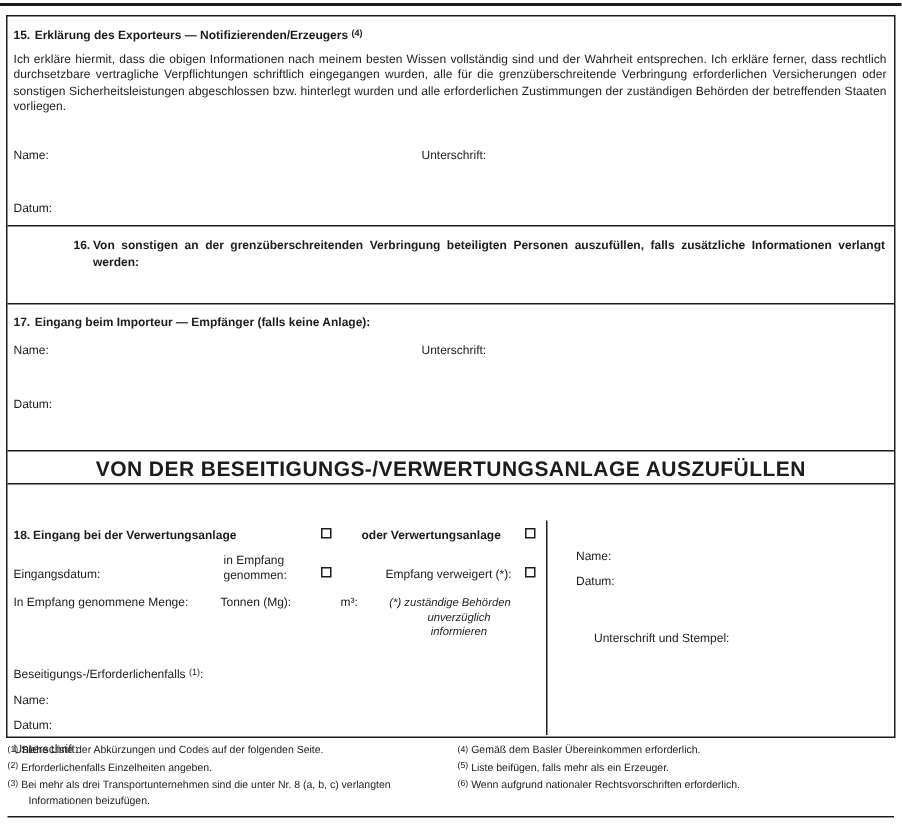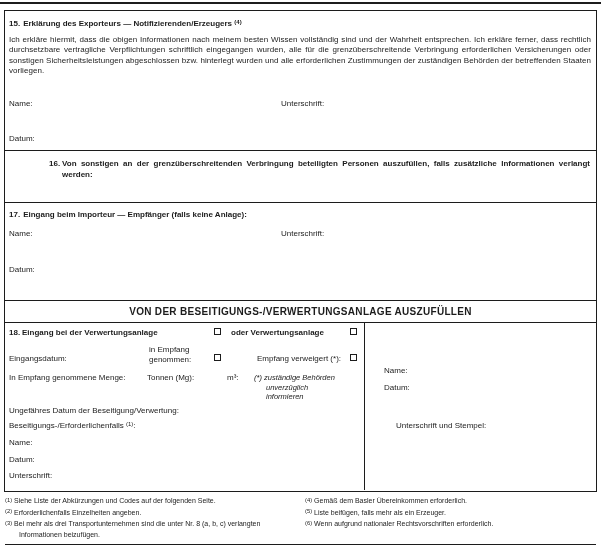--- a/index.html
+++ b/index.html
@@ -10,39 +10,39 @@
     -webkit-font-smoothing:antialiased;
   }
   .page { position:absolute; inset:0; background:#fff; }
   .top-rule { position:absolute; left:0; top:2px; width:601px; height:2px; background:#1c1c1c; }
   .formbox { position:absolute; left:4px; top:10px; width:593px; height:482px; border:1.5px solid #1c1c1c; background:#fff; }
   .sec { position:relative; border-bottom:1.5px solid #1c1c1c; }
   .sec15 { height:140px; }
   .sec16 { height:52px; }
   .sec17 { height:98px; }
   .band  { height:22px; display:flex; align-items:center; justify-content:center;
-           font-size:10px; font-weight:bold; letter-spacing:.3px; border-bottom:1.5px solid #1c1c1c; }
+           font-size:14px; font-weight:bold; letter-spacing:.3px; border-bottom:1.5px solid #1c1c1c; }
   .cols  { display:flex; height:167px; }
-  .col18 { width:360px; border-right:1.5px solid #1c1c1c; position:relative; }
+  .col18 { width:360px; border-right:1.5px solid #1c1c1c; position:relative;margin-top:24px; }
   .col19 { flex:1; position:relative; }
 
   .sec-h { position:absolute; left:4px; top:8px; font-size:8px; font-weight:bold; white-space:nowrap; }
   .sec-h .num { margin-right:3px; }
   .supref { font-size:6px; position:relative; top:-2.5px; }
   .body-j { position:absolute; left:4px; top:24px; width:582px; font-size:8px; line-height:10.4px;
             text-align:justify; letter-spacing:.05px; }
   .hang { position:absolute; left:4px; top:8px; right:6px; display:flex; font-size:8px; font-weight:bold; line-height:10.5px;margin-left:40px; }
   .hang .num { width:13px; flex:none; }
   .hang .txt { flex:1; text-align:justify; }
   .lbl { position:absolute; font-size:8px; white-space:nowrap; }
   .b   { font-weight:bold; }
   .cb  { position:absolute; width:7px; height:7px; border:1.1px solid #1c1c1c; background:#fff; }
   .wrapnarrow { position:absolute; font-size:8px; line-height:10px; }
   .starnote { position:absolute; font-size:7.5px; line-height:9.5px; font-style:italic;
-              padding-left:12px; text-indent:-12px; }
+              padding-left:12px; text-indent:-12px;text-align:center; }
   .fnotes { position:absolute; top:496px; left:0; width:601px; font-size:7px; line-height:10.5px; }
   .fn-col-left  { position:absolute; left:5px;  width:292px; }
   .fn-col-right { position:absolute; left:305px; width:292px; }
   .fn-row { padding-left:14px; text-indent:-14px; margin-bottom:1px; }
   .fn-ref { font-size:5.8px; position:relative; top:-1.5px; margin-right:2px; }
   .bottom-rule { position:absolute; left:5px; top:544px; width:591px; height:1.2px; background:#1c1c1c; }
 </style>
 </head>
 <body>
 
@@ -81,35 +81,34 @@
     <div class="band">
       <span>VON DER BESEITIGUNGS-/VERWERTUNGSANLAGE AUSZUFÜLLEN</span>
     </div>
 
     <div class="cols">
 
       <div class="col18">
         <span class="lbl b" style="left:4px; top:5px;">18.</span>
         <span class="lbl b" style="left:17px; top:5px;">Eingang bei der Verwertungsanlage</span>
         <span class="cb" style="left:209px; top:5px;"></span>
-        <span class="lbl b" style="left:226px; top:5px;">oder Verwertungsanlage</span>
+        <span class="lbl b" style="left:236px; top:5px;">oder Verwertungsanlage</span>
         <span class="cb" style="left:345px; top:5px;"></span>
 
         <span class="lbl" style="left:4px; top:31px;">Eingangsdatum:</span>
         <div class="wrapnarrow" style="left:144px; top:22px; width:52px;">in Empfang genommen:</div>
         <span class="cb" style="left:209px; top:31px;"></span>
         <span class="lbl" style="left:252px; top:31px;">Empfang verweigert (*):</span>
         <span class="cb" style="left:345px; top:31px;"></span>
 
         <span class="lbl" style="left:4px; top:50px;">In Empfang genommene Menge:</span>
         <span class="lbl" style="left:142px; top:50px;">Tonnen (Mg):</span>
         <span class="lbl" style="left:222px; top:50px;">m³:</span>
         <div class="starnote" style="left:249px; top:50px; width:92px;">(*) zuständige Behörden unverzüglich informieren</div>
 
-        <span class="lbl" style="left:4px; top:83px;">Ungefähres Datum der Beseitigung/Verwertung:</span>
 
         <span class="lbl" style="left:4px; top:98px;"><span>Beseitigungs-/Erforderlichenfalls</span>
           <span class="supref">(1)</span><span>:</span></span>
 
         <span class="lbl" style="left:4px; top:115px;">Name:</span>
         <span class="lbl" style="left:4px; top:132px;">Datum:</span>
         <span class="lbl" style="left:4px; top:148px;">Unterschrift:</span>
       </div>
 
       <div class="col19">

